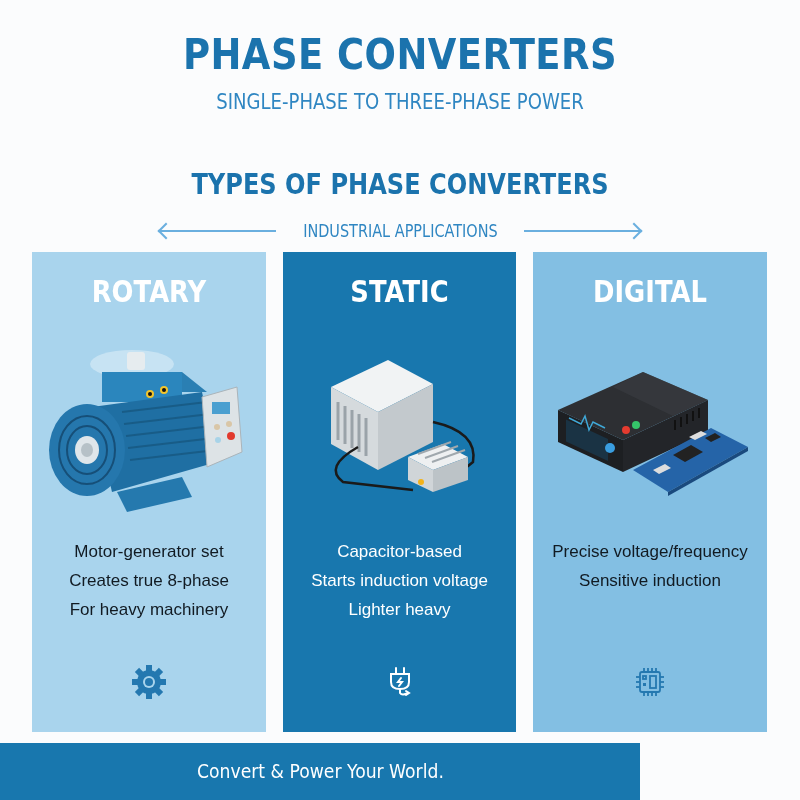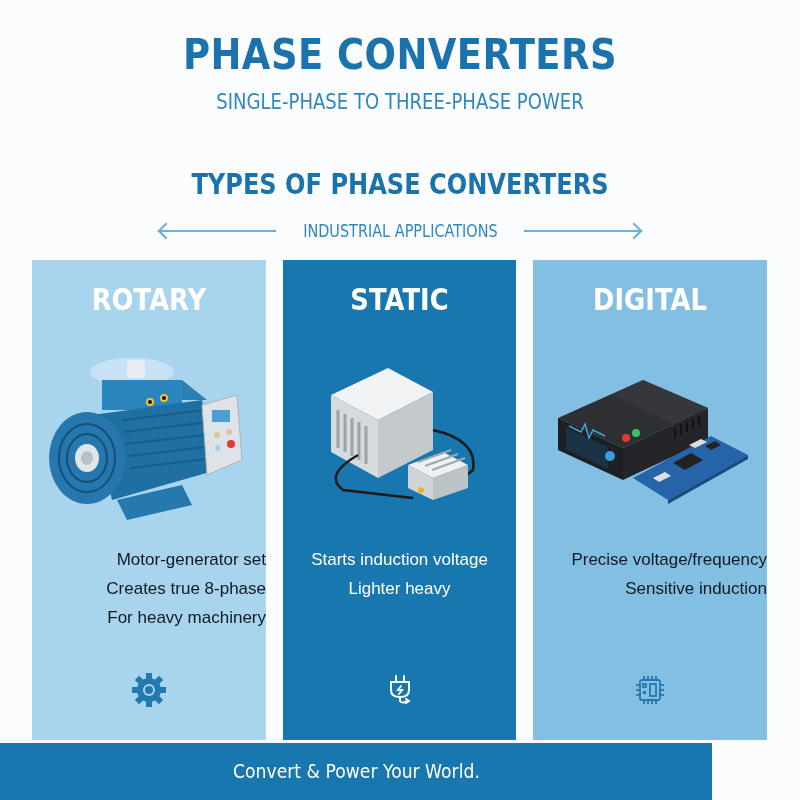--- a/index.html
+++ b/index.html
@@ -42,45 +42,45 @@
     content: ""; position: absolute; right: 0; top: -5px;
     width: 10px; height: 10px; border-right: 2px solid #6aafdf; border-top: 2px solid #6aafdf;
     transform: rotate(45deg);
   }
   .apps-label {
     padding: 0 10px; font-size: 17px; color: #2f86c2;
     font-family: "DejaVu Sans", sans-serif; white-space: nowrap;
     display: inline-block; transform: scaleX(0.85);
   }
   .panel {
-    position: absolute; top: 260px; height: 480px;
+    position: absolute; top: 252px; height: 480px;
     text-align: center;
   }
   .panel.rotary { left: 32px; width: 234px; background: #a9d4ed; }
   .panel.static { left: 283px; width: 233px; background: #1877ae; }
   .panel.digital { left: 533px; width: 234px; background: #83bfe3; }
   .panel-title {
     position: absolute; top: 22px; left: 0; width: 100%;
     font-size: 30px; font-weight: bold; color: #ffffff;
     font-family: "DejaVu Sans", sans-serif;
     transform: scaleX(0.86);
   }
   .illus { position: absolute; left: 0; top: 80px; width: 100%; height: 190px; }
   .features {
     position: absolute; top: 285px; left: 0; width: 100%;
     font-size: 17px; line-height: 29px;
   }
   .features div { white-space: nowrap; }
-  .panel.rotary .features, .panel.digital .features { color: #111a22; text-align: right; }
+  .panel.rotary .features, .panel.digital .features { color: #111a22; }
   .panel.static .features { color: #ffffff; }
   .panel-icon {
     position: absolute; top: 410px; left: 50%; width: 40px; height: 40px; margin-left: -20px;
   }
   .footer {
-    position: absolute; top: 743px; left: 0; width: 712px; height: 57px;
+    position: absolute; top: 743px; left: 0; width: 640px; height: 57px;
     background: #1877ae; color: #ffffff; text-align: center;
     font-size: 20px; line-height: 57px;
     font-family: "DejaVu Sans", sans-serif;
   }
   .footer span { display: inline-block; transform: scaleX(0.86); }
 </style>
 </head>
 <body>
 
 <div class="title">PHASE CONVERTERS</div>
@@ -166,20 +166,21 @@
     <polygon points="125,125 150,138 150,160 125,148" fill="#d0d5d8"></polygon>
     <polygon points="150,138 185,125 185,148 150,160" fill="#bcc3c7"></polygon>
     <g stroke="#a0a8ad" stroke-width="2">
       <line x1="135" y1="122" x2="168" y2="110"></line>
         <line x1="142" y1="126" x2="175" y2="114"></line>
       <line x1="149" y1="130" x2="182" y2="118"></line>
     </g>
     <circle cx="138" cy="150" r="3" fill="#f2b21b"></circle>
   </svg>
   <div class="features">
+    <div>Capacitor-based</div>
     <div>Starts induction voltage</div>
     <div>Lighter heavy</div>
   </div>
   <svg class="panel-icon" viewBox="0 0 40 40">
     <g stroke="#ffffff" stroke-width="2" fill="none" stroke-linecap="round">
       <line x1="16" y1="6" x2="16" y2="12"></line>
         <line x1="24" y1="6" x2="24" y2="12"></line>
       <path d="M11 12 H29 V20 Q29 27 20 27 Q11 27 11 20 Z"></path>
       <path d="M21 16 L18 20 H22 L19 24"></path>
       <path d="M20 27 V31 Q22 34 28 31"></path>

